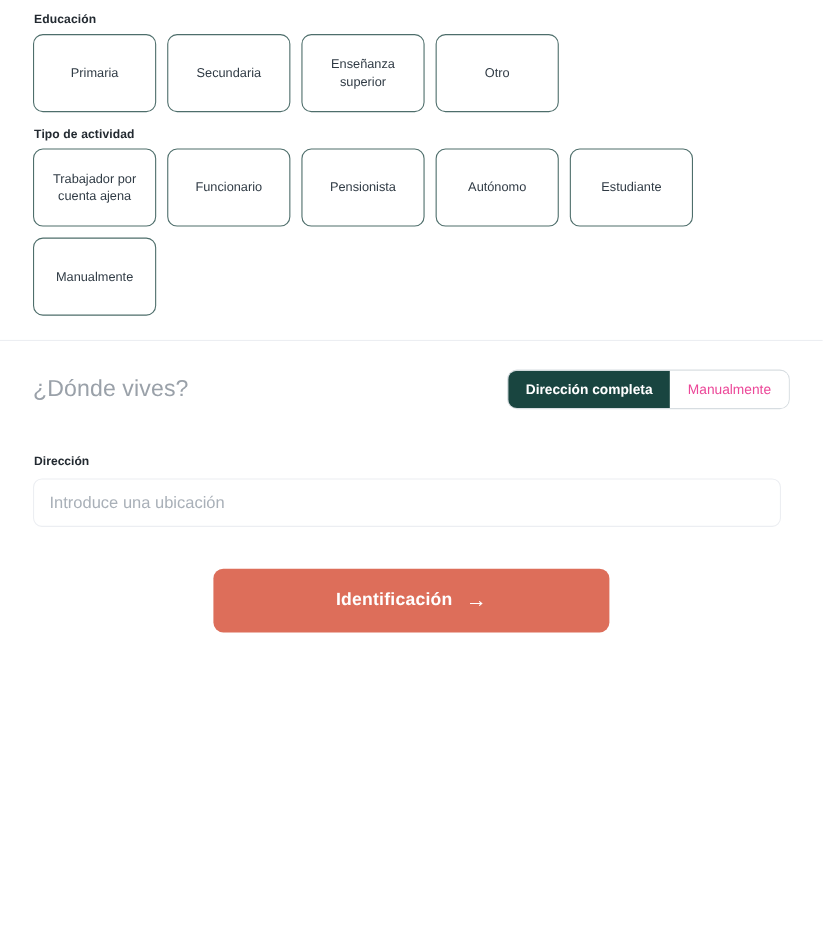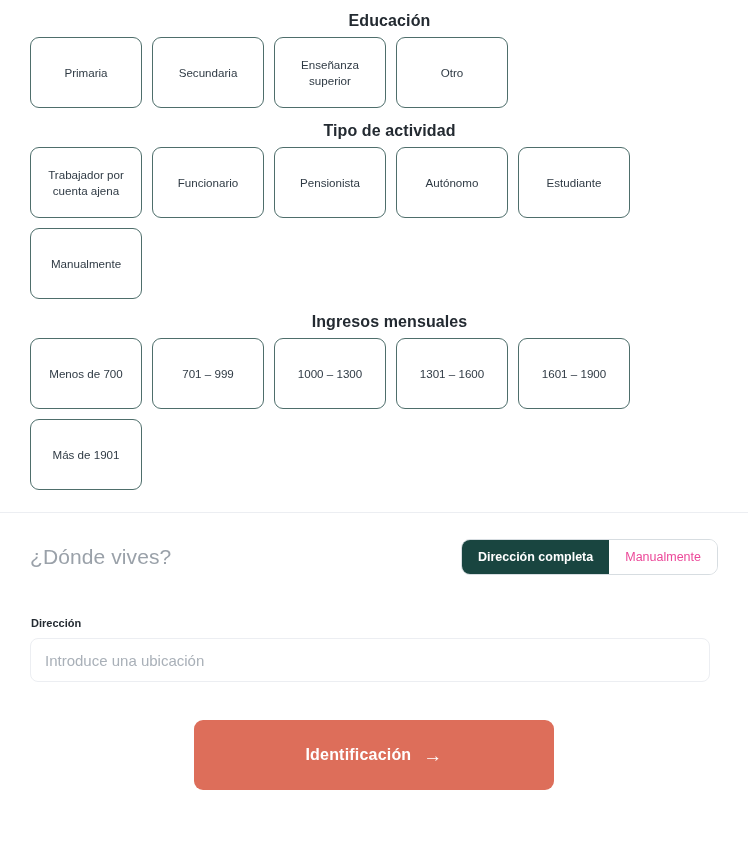--- a/index.html
+++ b/index.html
@@ -17,26 +17,25 @@
     position: relative;
   }
 
   .form-top {
     padding: 12px 0 0 30px;
   }
 
   .field-group { margin-bottom: 6px; }
 
   .group-label {
-    font-size: 16px;
+    font-size: 11px;
     font-weight: bold;
     color: #232a31;
     letter-spacing: 0.1px;
     margin: 0 0 7px 1px;
-    text-align: center;
   }
 
   .options {
     display: flex;
     flex-wrap: wrap;
     gap: 10px 10px;
     max-width: 690px;
   }
 
   .option-card {
@@ -135,21 +134,21 @@
   .text-input::placeholder { color: #a9b0b8; }
 
   .submit-wrap {
     display: flex;
     justify-content: center;
     margin-top: 38px;
   }
 
   .submit-button {
     width: 360px;
-    height: 70px;
+    height: 58px;
     border: none;
     border-radius: 9px;
     background: #dd6e5a;
     color: #ffffff;
     font-family: "Liberation Sans", sans-serif;
     font-size: 16px;
     font-weight: bold;
     letter-spacing: 0.2px;
     cursor: pointer;
     display: flex;
@@ -184,31 +183,20 @@
     <div class="options">
       <div class="option-card">Trabajador por cuenta ajena</div>
       <div class="option-card">Funcionario</div>
       <div class="option-card">Pensionista</div>
       <div class="option-card">Autónomo</div>
       <div class="option-card">Estudiante</div>
       <div class="option-card">Manualmente</div>
     </div>
   </div>
 
-  <div class="field-group" style="margin-top:14px;">
-    <div class="group-label">Ingresos mensuales</div>
-    <div class="options">
-      <div class="option-card">Menos de 700</div>
-      <div class="option-card">701 – 999</div>
-      <div class="option-card">1000 – 1300</div>
-      <div class="option-card">1301 – 1600</div>
-      <div class="option-card">1601 – 1900</div>
-      <div class="option-card">Más de 1901</div>
-    </div>
-  </div>
 
 </div>
 
 <div class="divider"></div>
 
 <div class="address-section">
 
   <div class="address-head">
     <h2 class="address-title">¿Dónde vives?</h2>
     <div class="segmented">

